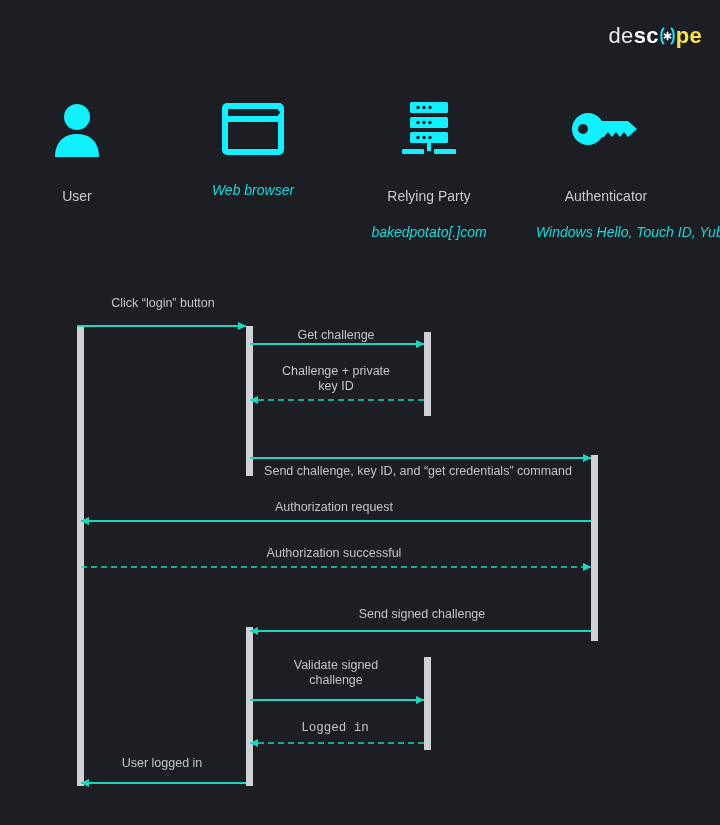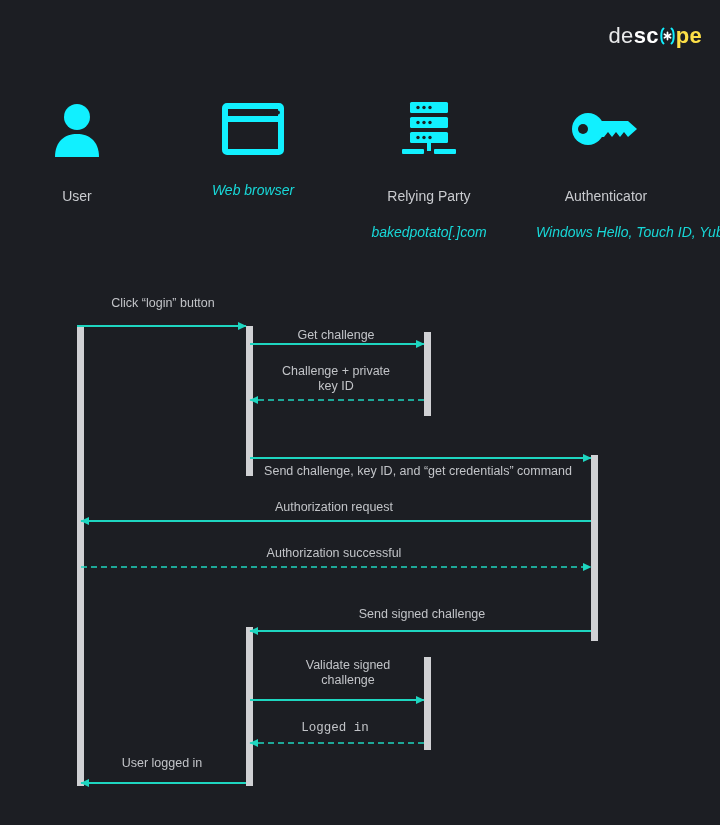--- a/index.html
+++ b/index.html
@@ -227,17 +227,17 @@
 </svg>
 <div id="seq-labels">
     <div class="msg-label" style="left: -17px; top: 296px; width: 360px;">Click “login” button</div>
     <div class="msg-label" style="left: 156px; top: 328px; width: 360px;">Get challenge</div>
     <div class="msg-label" style="left: 156px; top: 364px; width: 360px;">Challenge + private
 key ID</div>
     <div class="msg-label" style="left: 238px; top: 436px; width: 360px; margin-top: 28px;">Send challenge, key ID, and “get credentials” command</div>
     <div class="msg-label" style="left: 154px; top: 500px; width: 360px;">Authorization request</div>
     <div class="msg-label" style="left: 154px; top: 546px; width: 360px;">Authorization successful</div>
     <div class="msg-label" style="left: 242px; top: 607px; width: 360px;">Send signed challenge</div>
-    <div class="msg-label" style="left: 168px; top: 658px; width: 360px;">Validate signed
+    <div class="msg-label" style="left: 156px; top: 658px; width: 360px;">Validate signed
 challenge</div>
     <div class="msg-label" style="left: 155px; top: 721px; width: 360px; font-family: Liberation Mono, monospace;">Logged in</div>
     <div class="msg-label" style="left: -18px; top: 756px; width: 360px;">User logged in</div>
   </div>
 
 </body></html>

